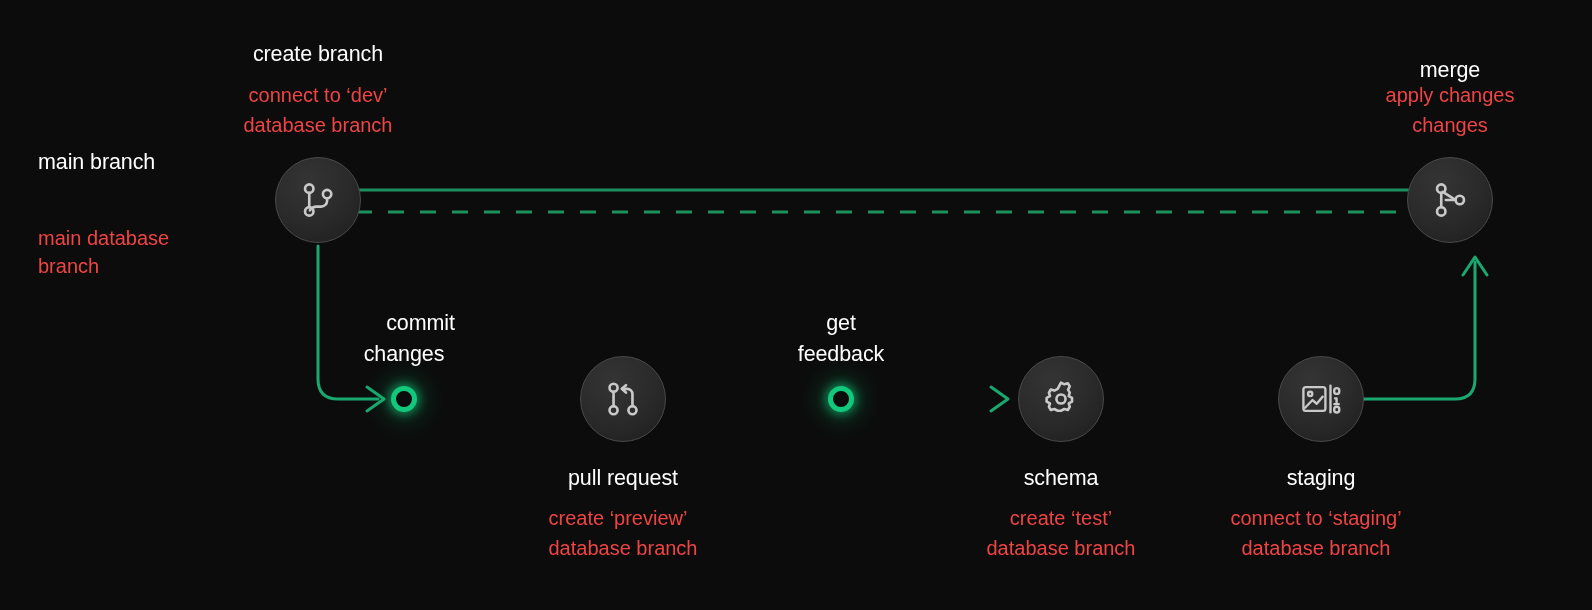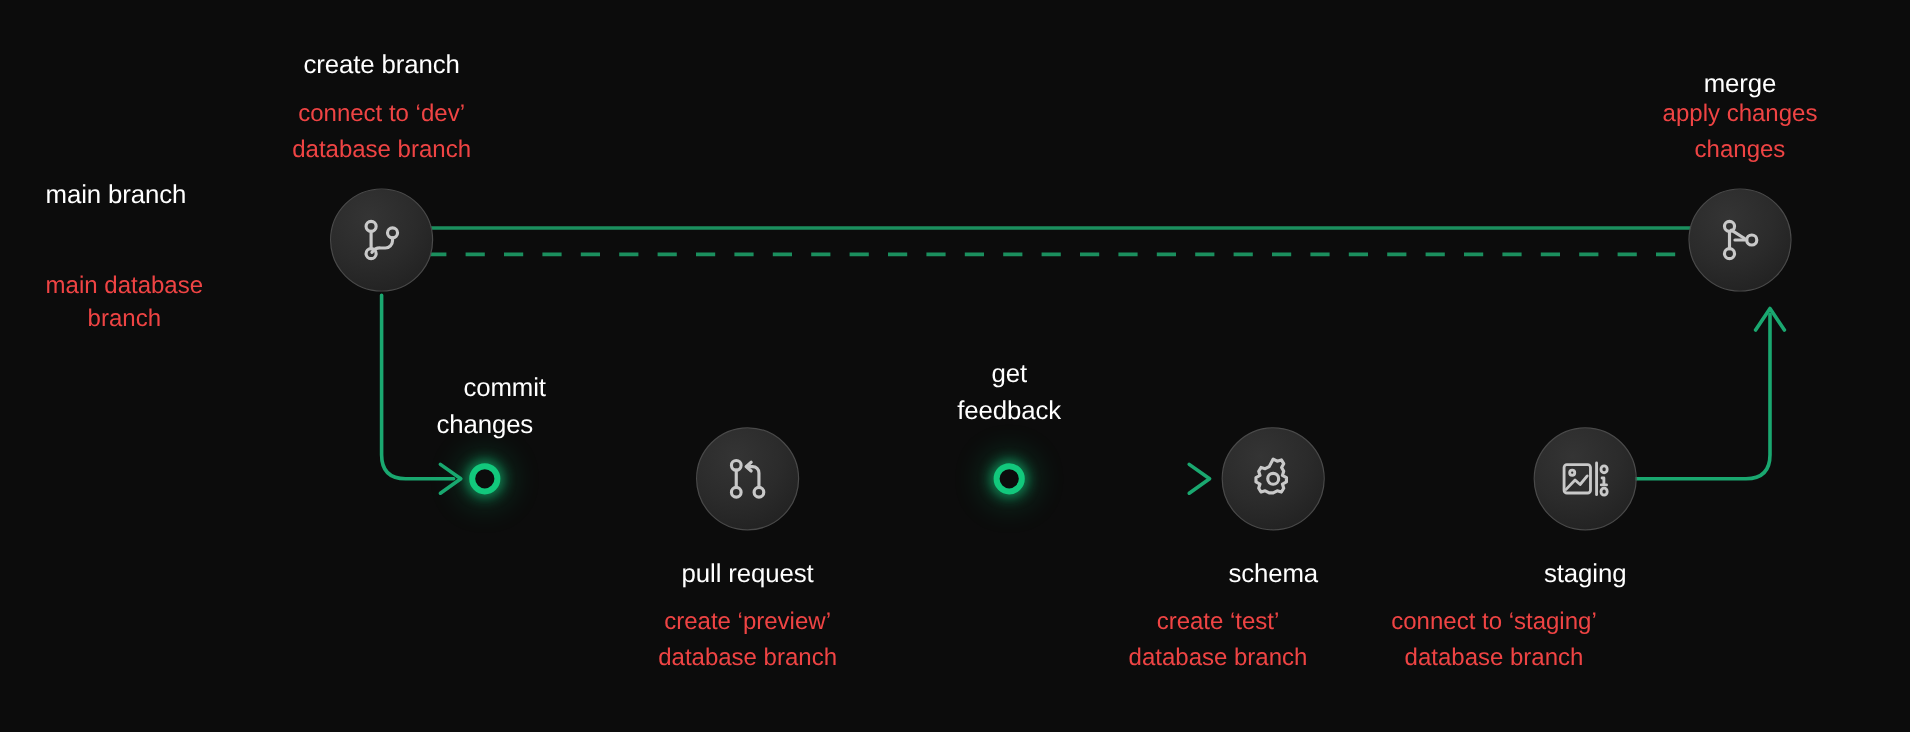--- a/index.html
+++ b/index.html
@@ -134,21 +134,21 @@
     <path d="M 1362 399 L 1455 399 Q 1475 399 1475 379 L 1475 262" fill="none" stroke="#1aa870" stroke-width="3" stroke-linecap="round"></path>
     <path d="M 1463 275 L 1475 257 L 1487 275" fill="none" stroke="#1aa870" stroke-width="3" stroke-linecap="round" stroke-linejoin="round"></path>
 
     <line x1="575" y1="399" x2="675" y2="399" stroke="#1fd089" stroke-opacity="0.28" stroke-width="3" filter="url(#softGlow)"></line>
     <line x1="1006" y1="399" x2="1115" y2="399" stroke="#1fd089" stroke-opacity="0.28" stroke-width="3" filter="url(#softGlow)"></line>
     <line x1="1268" y1="399" x2="1375" y2="399" stroke="#1fd089" stroke-opacity="0.28" stroke-width="3" filter="url(#softGlow)"></line>
   </svg>
 
   <div class="label" style="left:38px; top:150px;">main branch</div>
 
-  <div class="sublabel" style="left:38px; top:224px; line-height:28px;text-align:center;">
+  <div class="sublabel" style="left:38px; top:224px; line-height:28px;">
     <div>main database</div>
     <div>branch</div>
   </div>
 
   <div class="label ctr" style="left:318px; top:42px;">create branch</div>
   <div class="sublabel ctr" style="left:318px; top:80px; text-align:center;">
     <div>connect to ‘dev’</div>
     <div>database branch</div>
   </div>
   <div class="node" style="left:275px; top:157px;">
@@ -193,60 +193,60 @@
         <circle cx="6.6" cy="5.6" r="2.3"></circle>
         <circle cx="6.6" cy="18.4" r="2.3"></circle>
         <path d="M6.6 7.9 V16.1"></path>
         <circle cx="17.4" cy="18.4" r="2.3"></circle>
         <path d="M17.4 16.1 V9.2 a3 3 0 0 0 -3 -3 H11.6"></path>
         <path d="M13.7 4.1 L11.3 6.2 L13.7 8.3"></path>
       </svg>
     </span>
   </div>
   <div class="label ctr" style="left:623px; top:466px;">pull request</div>
-  <div class="sublabel ctr" style="left:623px; top:503px; text-align:center;">
+  <div class="sublabel ctr" style="left:623px; top:503px; ">
     <div>create ‘preview’</div>
     <div>database branch</div>
   </div>
 
-  <div class="label ctr" style="left:841px; top:296px; text-align:center;">
+  <div class="label ctr" style="left:841px; top:308px; text-align:center;">
     <div style="line-height:31px;">get</div>
     <div style="line-height:31px;text-align:center;">feedback</div>
   </div>
   <div class="dot-node" style="left:828px; top:386px;"></div>
 
   <div class="node" style="left:1018px; top:356px;">
     <span>
       <svg width="42" height="42" viewBox="0 0 24 24" fill="none" stroke="#c9c9c9" stroke-width="1.5" stroke-linecap="round" stroke-linejoin="round">
         <path d="M12 2.6 l1.9 1.0 l2.0 -0.6 l1.1 1.8 l-1.0 1.8 l1.0 1.8 l-0.6 2.0 l1.9 1.0
                  l0 2.1 l-1.9 1.0 l0.6 2.0 l-1.1 1.8 l-2.0 -0.6 l-1.9 1.0
                  l-1.9 0 l-1.9 -1.0 l-2.0 0.6 l-1.1 -1.8 l0.6 -2.0 l-1.9 -1.0
                  l0 -2.1 l1.9 -1.0 l-0.6 -2.0 l1.1 -1.8 l2.0 0.6 l1.9 -1.0 Z"></path>
         <circle cx="12" cy="12" r="2.6"></circle>
       </svg>
     </span>
   </div>
   <div class="label ctr" style="left:1061px; top:466px;">schema</div>
-  <div class="sublabel ctr" style="left:1015px; top:503px; text-align:center;">
+  <div class="sublabel ctr" style="left:1061px; top:503px; text-align:center;">
     <div>create ‘test’</div>
     <div>database branch</div>
   </div>
 
   <div class="node" style="left:1278px; top:356px;">
     <span>
       <svg width="44" height="42" viewBox="0 0 26 24" fill="none" stroke="#c9c9c9" stroke-width="1.4" stroke-linecap="round" stroke-linejoin="round">
         <rect x="2.6" y="5.0" width="13.0" height="14.0" rx="1.4"></rect>
         <circle cx="6.6" cy="9.0" r="1.25"></circle>
         <path d="M3.6 17.2 L8.0 12.6 L10.5 14.8 L14.0 10.6"></path>
         <path d="M18.6 4.2 V19.8"></path>
         <rect x="20.8" y="5.6" width="3.0" height="3.4" rx="1.5"></rect>
         <path d="M21.3 11.6 h0.9 v3.4 M20.9 15.0 h2.6"></path>
         <rect x="20.8" y="16.6" width="3.0" height="3.4" rx="1.5"></rect>
       </svg>
     </span>
   </div>
   <div class="label ctr" style="left:1321px; top:466px;">staging</div>
-  <div class="sublabel ctr" style="left:1245px; top:503px; text-align:center;">
+  <div class="sublabel ctr" style="left:1316px; top:503px; text-align:center;">
     <div>connect to ‘staging’</div>
     <div>database branch</div>
   </div>
 
 </div>
 
 </body></html>

